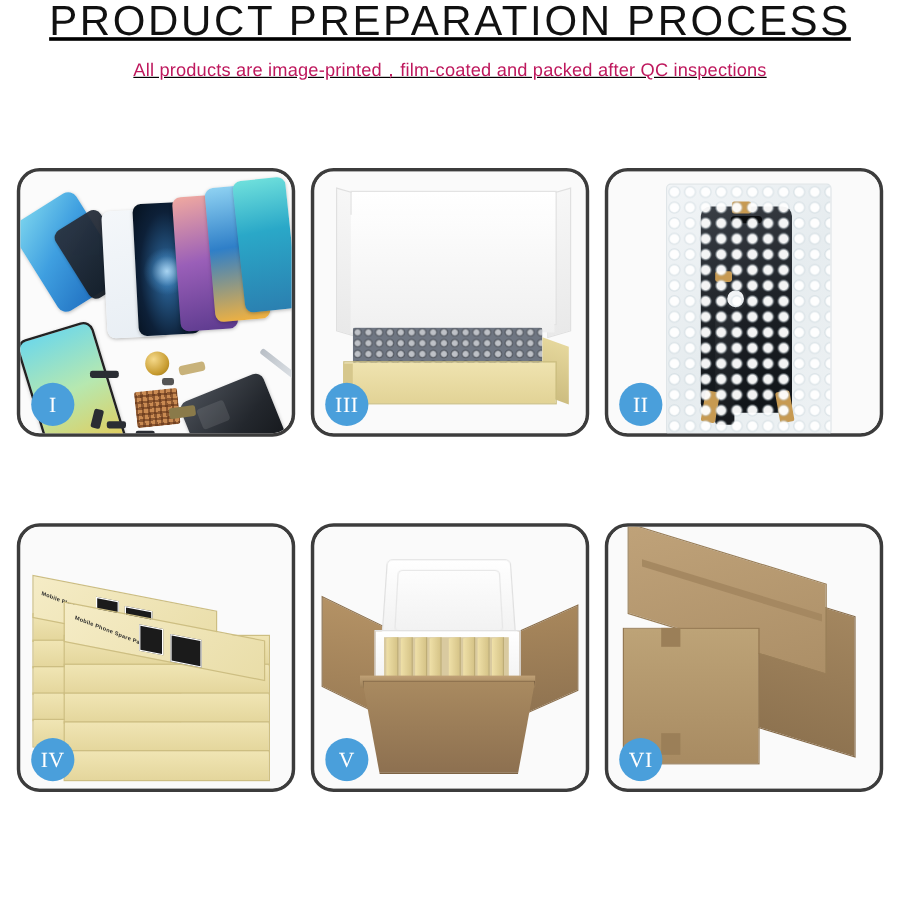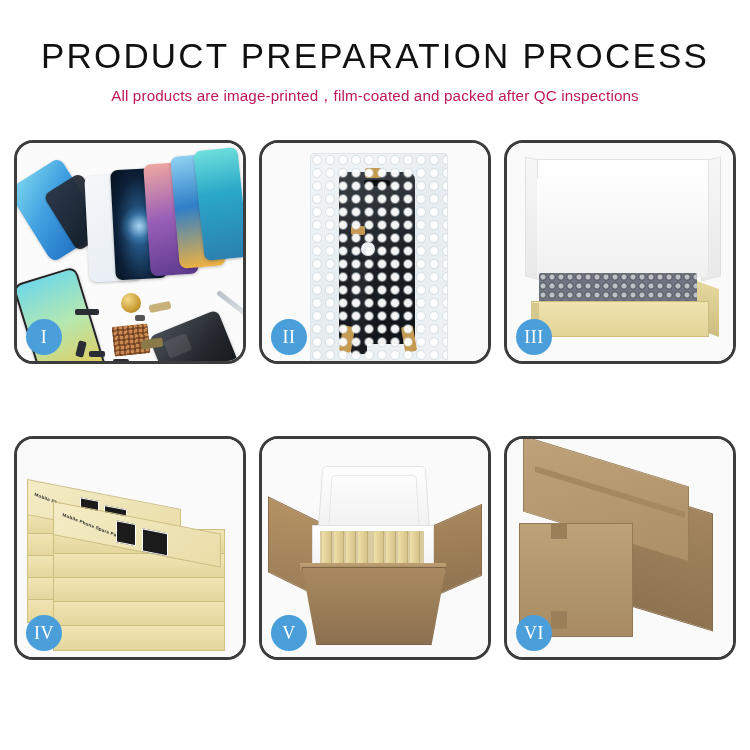--- a/index.html
+++ b/index.html
@@ -17,22 +17,22 @@
   .page {
     position: relative;
     width: 750px;
     height: 750px;
     background: #ffffff;
     box-sizing: border-box;
   }
 
   
   .header {
-    padding-top: 38px;
     text-align: center;
+    text-decoration: underline;
   }
   .title {
     font-size: 35px;
     font-weight: 500;
     letter-spacing: 2.2px;
     color: #111111;
     line-height: 1.05;
     white-space: nowrap;
     transform: scaleX(1.0);
   }
@@ -367,45 +367,45 @@
         <div class="chip c9"></div>
         <div class="chip c10"></div>
         <div class="chip c11"></div>
         <div class="tweezer"></div>
       </div>
       <div class="badge">I</div>
     </div>
 
     <div class="panel">
       <div class="panel-stage">
+        <div class="b3-lid-l"></div>
+        <div class="b3-lid-r"></div>
+        <div class="b3-lid"></div>
+        <div class="b3-foam"></div>
+        <div class="b3-bubble"></div>
+        <div class="b3-side"></div>
+        <div class="b3-front"></div>
+        <div class="b3-tab-l"></div>
+      </div>
+      <div class="badge">III</div>
+    </div>
+
+    <div class="panel">
+      <div class="panel-stage">
         <div class="bag">
           <div class="bag-part"></div>
           <div class="flex-tail"></div>
           <div class="lens"></div>
           <div class="tape t1"></div>
           <div class="tape t2"></div>
           <div class="tape t3"></div>
           <div class="tape t4"></div>
         </div>
       </div>
       <div class="badge">II</div>
-    </div>
-
-    <div class="panel">
-      <div class="panel-stage">
-        <div class="b3-lid-l"></div>
-        <div class="b3-lid-r"></div>
-        <div class="b3-lid"></div>
-        <div class="b3-foam"></div>
-        <div class="b3-bubble"></div>
-        <div class="b3-side"></div>
-        <div class="b3-front"></div>
-        <div class="b3-tab-l"></div>
-      </div>
-      <div class="badge">III</div>
     </div>
 
     <div class="panel">
       <div class="panel-stage">
         <div class="stack">
 
           <div class="bx" style="left:6px;  top:54px;  width:122px; height:22px;"></div>
           <div class="bx" style="left:6px;  top:76px;  width:122px; height:22px;"></div>
           <div class="bx" style="left:6px;  top:98px;  width:122px; height:22px;"></div>
           <div class="bx" style="left:6px;  top:120px; width:122px; height:22px;"></div>

